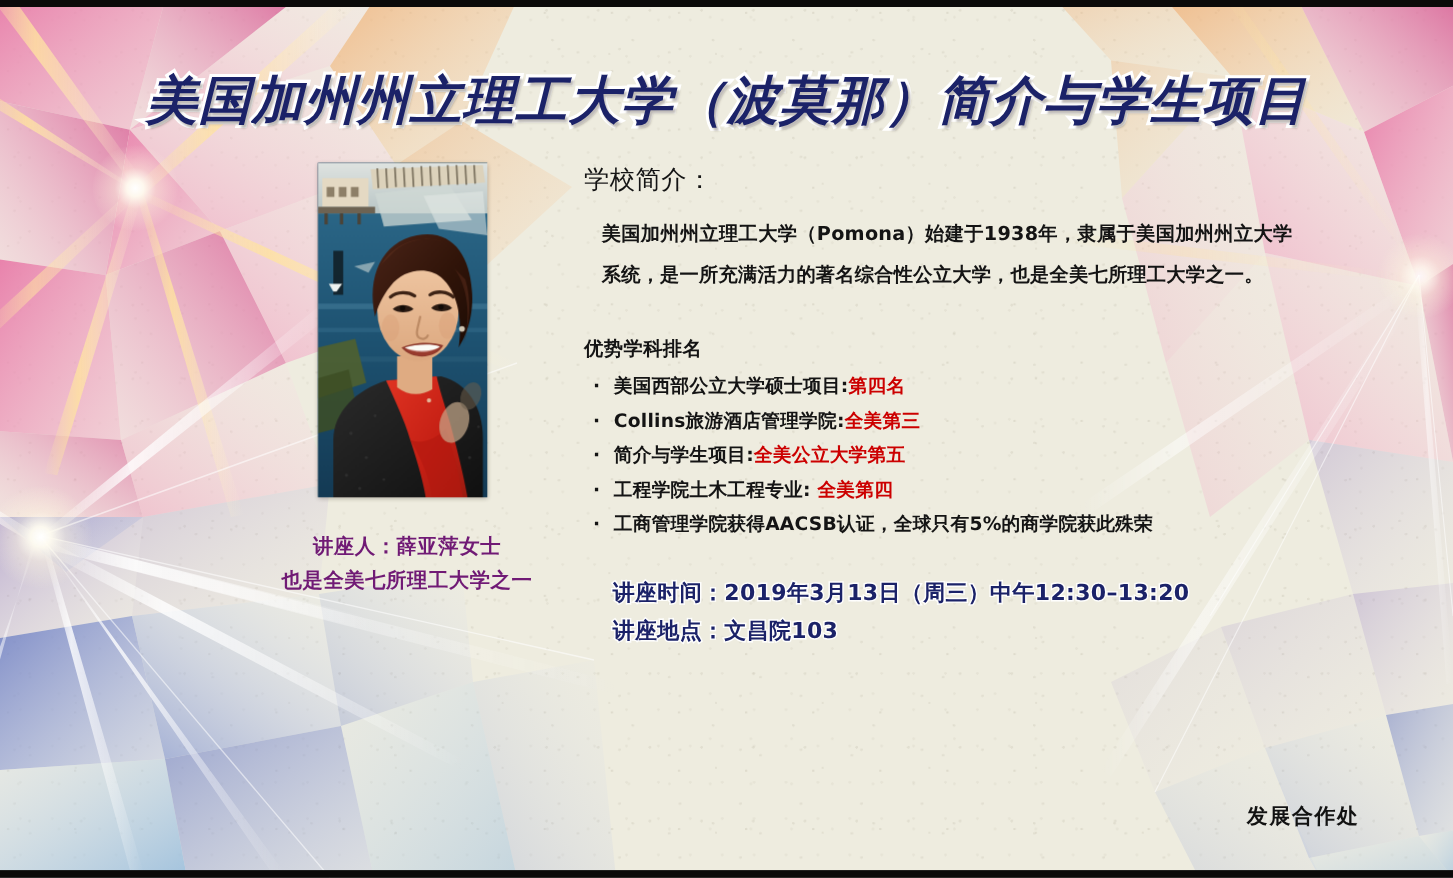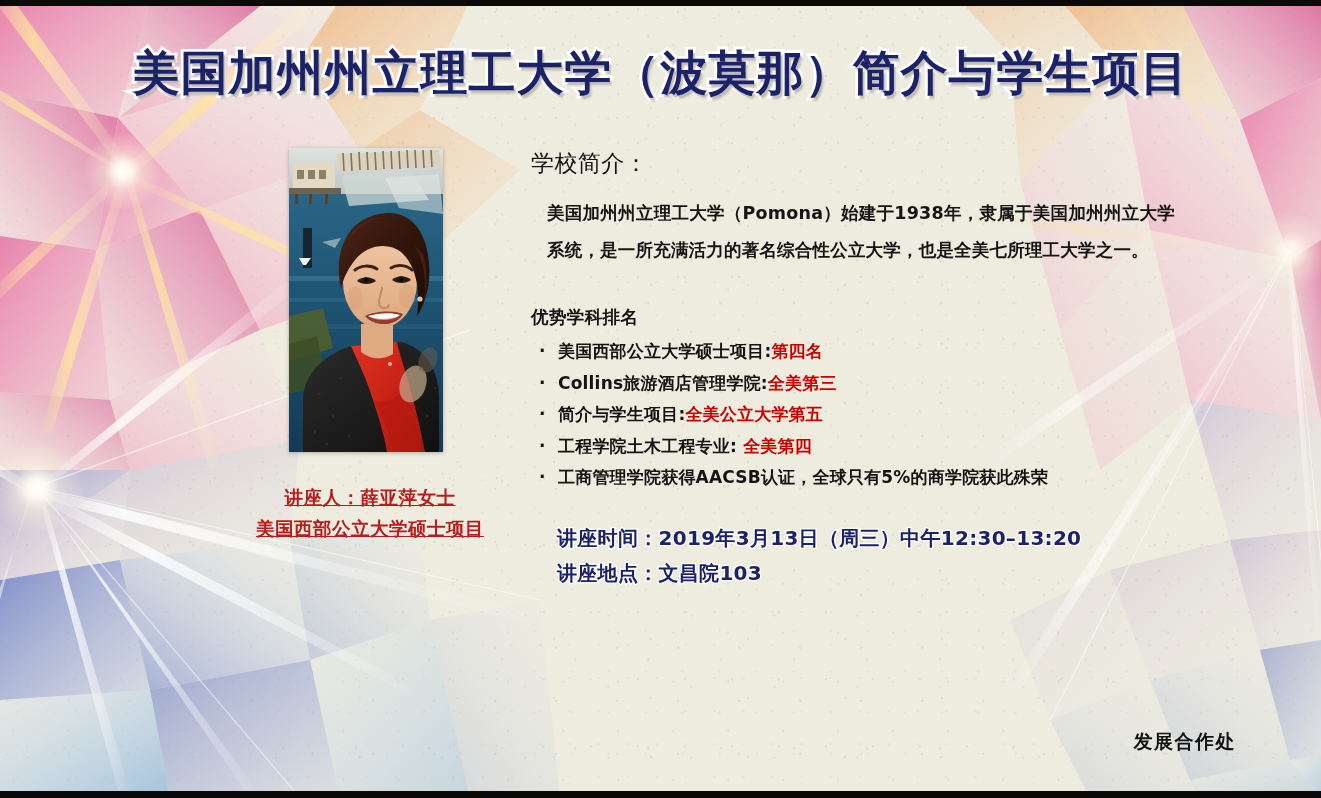--- a/index.html
+++ b/index.html
@@ -65,25 +65,26 @@
   .starburst {
     position: absolute;
     border-radius: 50%;
     pointer-events: none;
     background: radial-gradient(circle, rgba(255,255,255,1) 0%, rgba(255,252,240,.95) 14%, rgba(255,248,225,.45) 34%, rgba(255,245,220,0) 72%);
   }
 
   
   #title-bar {
     position: absolute;
-    top: 42px;
+    top: 60px;
     left: 0;
     width: 100%;
     text-align: center;
     z-index: 20;
+    font-style: italic;
   }
   #poster-title {
     display: inline-block;
     font-size: 47px;
     font-weight: bold;
     letter-spacing: 1px;
     color: #1b2268;
     -webkit-text-stroke: 5.5px #ffffff;
     paint-order: stroke fill;
     text-shadow:
@@ -107,26 +108,25 @@
   #portrait svg { display: block; width: 100%; height: 100%; }
 
   
   #speaker-caption {
     position: absolute;
     left: 210px;
     top: 482px;
     width: 320px;
     text-align: center;
     z-index: 20;
-    color: #b91c1c;
+    color: #701a75;
     font-size: 18.5px;
     font-weight: bold;
     line-height: 31px;
     letter-spacing: .5px;
-    text-decoration: underline;
   }
 
   
   #body-col {
     position: absolute;
     left: 531px;
     top: 148px;
     width: 660px;
     z-index: 20;
     color: #141414;
@@ -482,21 +482,21 @@
       <ellipse cx="118" cy="148" rx="8" ry="12" fill="#d79b72" opacity=".35"></ellipse>
 
       <circle cx="131" cy="151" r="2.6" fill="#f0e6d2" opacity=".85"></circle>
 
       <circle cx="101" cy="216" r="2" fill="#e9d9b8" opacity=".8"></circle>
     </svg>
   </div>
 
   <div id="speaker-caption">
     <div>讲座人：薛亚萍女士</div>
-    <div>美国西部公立大学硕士项目</div>
+    <div>也是全美七所理工大学之一</div>
   </div>
 
   <div id="body-col">
 
     <div class="sec-heading">学校简介：</div>
     <p class="intro-p">美国加州州立理工大学（Pomona）始建于1938年，隶属于美国加州州立大学系统，是一所充满活力的著名综合性公立大学，也是全美七所理工大学之一。</p>
 
     <div id="ranking-block">
       <div id="ranking-heading">优势学科排名</div>
       <ul class="rank-list">

